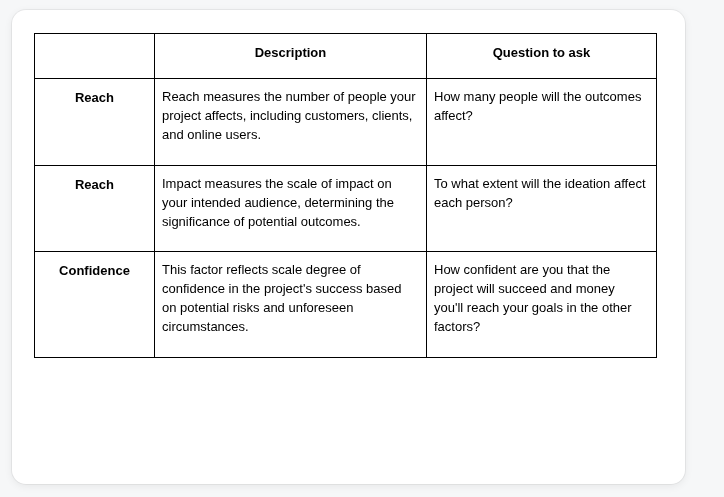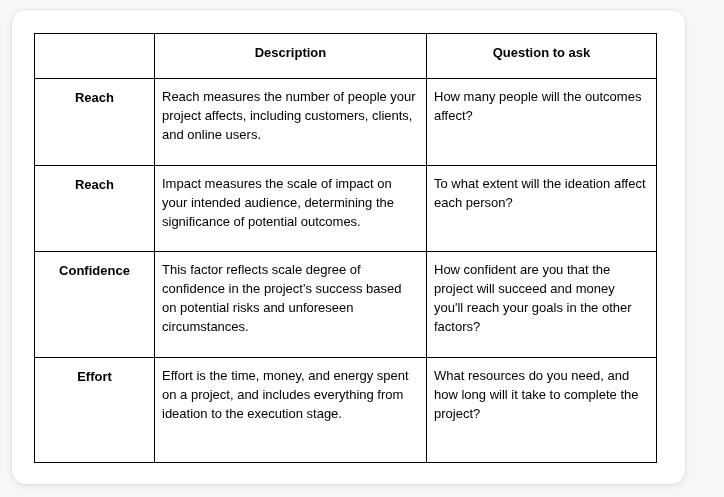--- a/index.html
+++ b/index.html
@@ -81,20 +81,15 @@
       <tr class="row-impact">
         <td class="factor-cell">Reach</td>
         <td class="text-cell">Impact measures the scale of impact on your intended audience, determining the significance of potential outcomes.</td>
         <td class="text-cell">To what extent will the ideation affect each person?</td>
       </tr>
       <tr class="row-confidence">
         <td class="factor-cell">Confidence</td>
         <td class="text-cell">This factor reflects scale degree of confidence in the project's success based on potential risks and unforeseen circumstances.</td>
         <td class="text-cell">How confident are you that the project will succeed and money you'll reach your goals in the other factors?</td>
       </tr>
-      <tr class="row-effort">
-        <td class="factor-cell">Effort</td>
-        <td class="text-cell">Effort is the time, money, and energy spent on a project, and includes everything from ideation to the execution stage.</td>
-        <td class="text-cell">What resources do you need, and how long will it take to complete the project?</td>
-      </tr>
     </tbody>
   </table>
 </div>
 
 </body></html>

